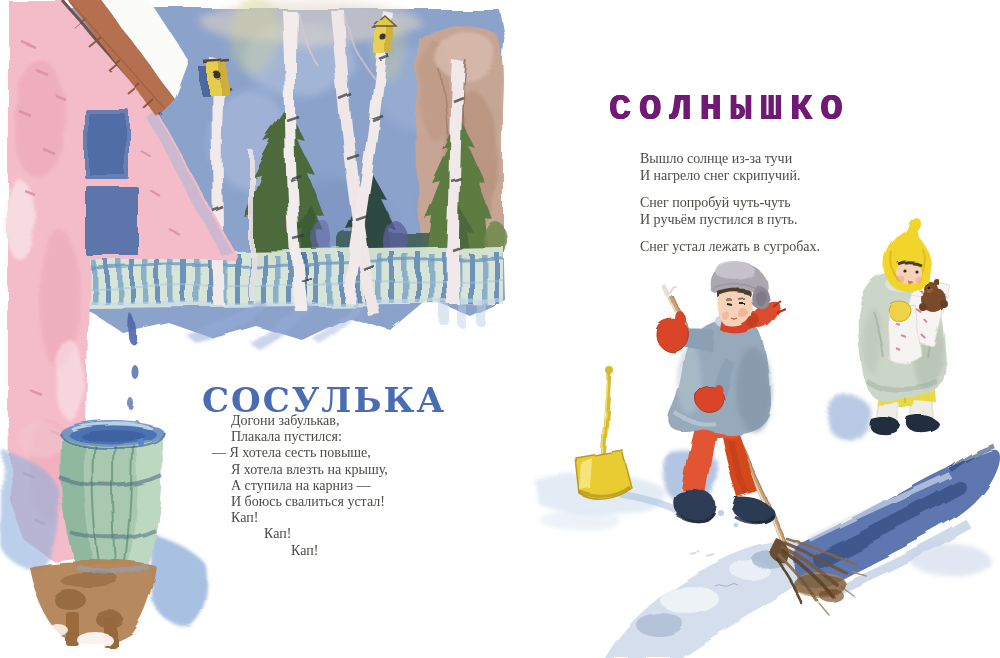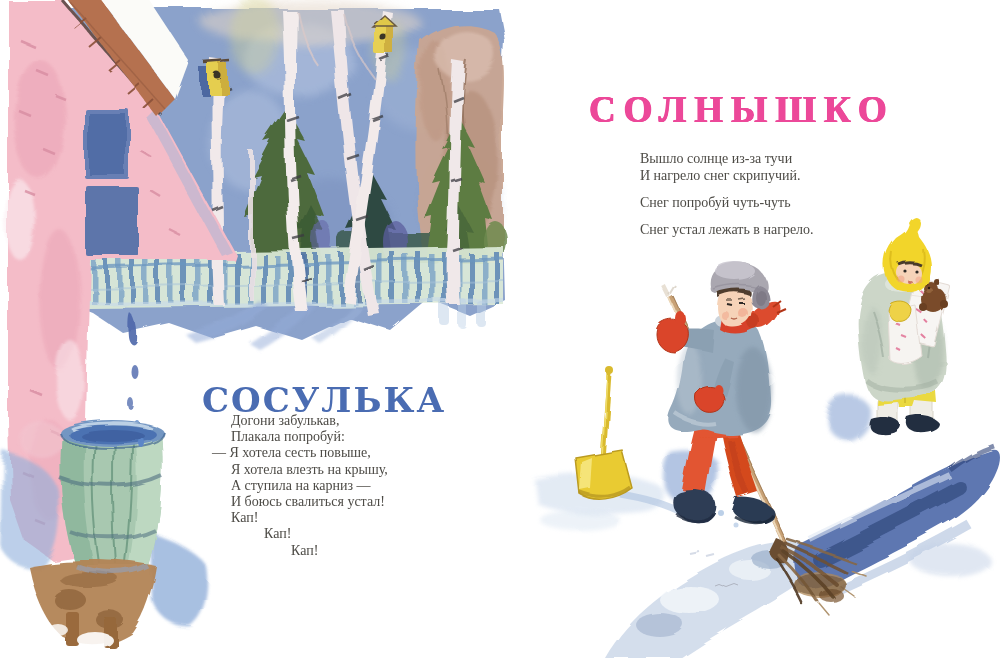--- a/index.html
+++ b/index.html
@@ -1,22 +1,22 @@
 <!DOCTYPE html>
 <html><head>
 <meta charset="utf-8">
 <style>
   html,body{margin:0;padding:0;width:1000px;height:658px;background:#ffffff;overflow:hidden;}
   #spread{position:relative;width:1000px;height:658px;background:#ffffff;font-family:"Liberation Serif",serif;}
   svg{position:absolute;display:block;}
   .title{position:absolute;font-weight:bold;white-space:nowrap;}
   #left-title{left:202px;top:352px;width:244px;font-family:"DejaVu Serif",serif;
     font-size:34px;letter-spacing:2px;color:#4a6cb2;}
-  #right-title{left:589px;top:63px;font-family:Liberation Serif, serif;font-size:37px;letter-spacing:8px;
-    color:#ec4899;text-shadow:.6px 0 0 currentColor,-.6px 0 0 currentColor,0 .4px 0 currentColor;}
+  #right-title{left:609px;top:63px;font-family:Liberation Mono, monospace;font-size:37px;letter-spacing:8px;
+    color:#701a75;text-shadow:.6px 0 0 currentColor,-.6px 0 0 currentColor,0 .4px 0 currentColor;}
   .poem{position:absolute;color:#4d4b46;font-size:14px;}
   #left-poem{left:231px;top:413px;line-height:16.2px;}
   #right-poem{left:640px;top:122px;line-height:17px;margin-top:28px;}
   .stanza{margin-bottom:10px;}
   .pl{white-space:nowrap;}
   .hang{margin-left:-19px;}
   .k2{padding-left:33px;}
   .k3{padding-left:60px;}
 </style>
 </head>
@@ -386,38 +386,39 @@
         <circle cx="397" cy="278" r="3.5" fill="#f0a285" opacity=".5"></circle>
         <circle cx="389" cy="281" r="2" fill="#c05a48" opacity=".8"></circle>
       </g>
     </g>
   </svg>
 
   <h2 id="left-title" class="title">СОСУЛЬКА</h2>
 
   <div id="left-poem" class="poem">
     <div class="pl">Догони забулькав,</div>
-    <div class="pl">Плакала попробуй:</div>
+    <div class="pl">Плакала пустился:</div>
     <div class="pl hang">— Я хотела сесть повыше,</div>
     <div class="pl">Я хотела влезть на крышу,</div>
     <div class="pl">А ступила на карниз —</div>
     <div class="pl">И боюсь свалиться устал!</div>
     <div class="pl">Кап!</div>
     <div class="pl k2">Кап!</div>
     <div class="pl k3">Кап!</div>
   </div>
 
   <h1 id="right-title" class="title">СОЛНЫШКО</h1>
 
   <div id="right-poem" class="poem">
     <div class="stanza">
       <div class="pl">Вышло солнце из-за тучи</div>
       <div class="pl">И нагрело снег скрипучий.</div>
     </div>
     <div class="stanza">
       <div class="pl">Снег попробуй чуть-чуть</div>
+      <div class="pl">И ручьём пустился в путь.</div>
     </div>
     <div class="stanza">
-      <div class="pl">Снег устал лежать в нагрело.</div>
+      <div class="pl">Снег устал лежать в сугробах.</div>
     </div>
   </div>
 
 </div>
 
 </body></html>

